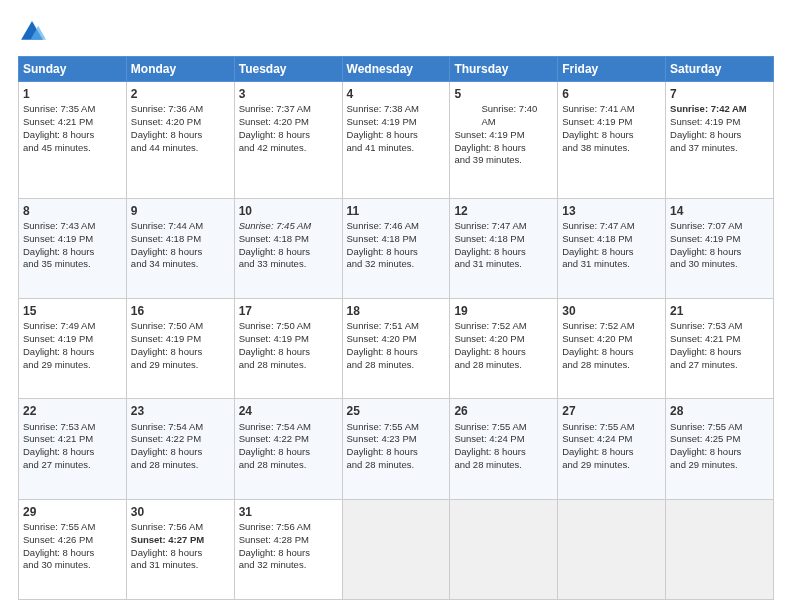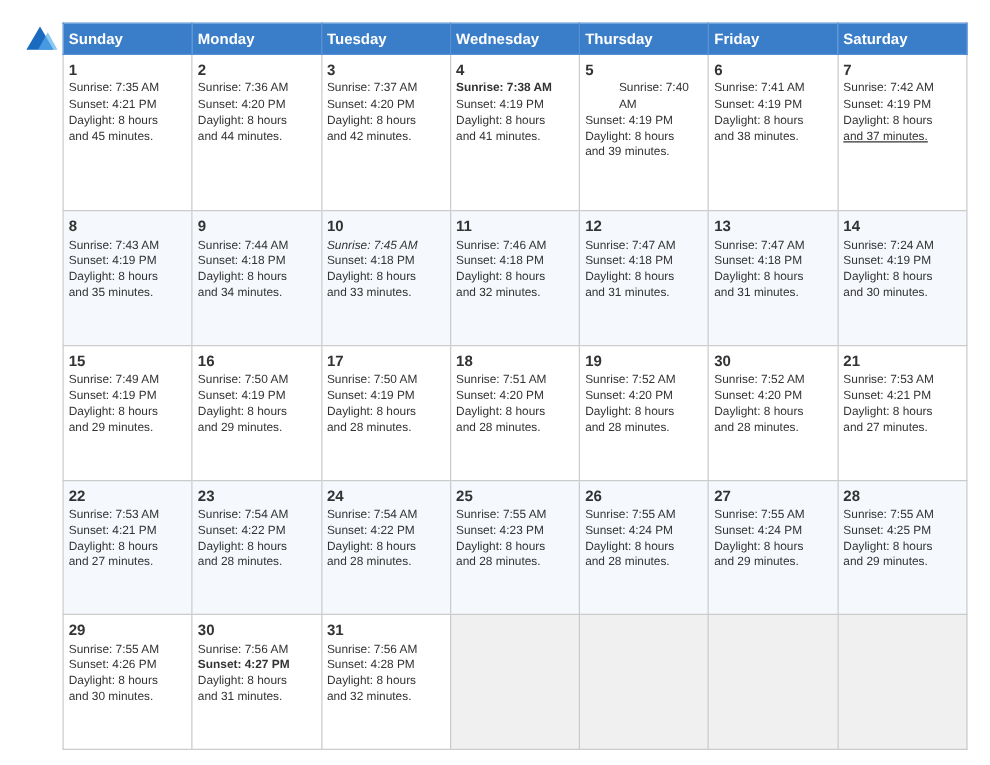--- a/index.html
+++ b/index.html
@@ -8,21 +8,21 @@
       height: 612px;
       font-family: Arial, sans-serif;
       background: #fff;
       overflow: hidden;
     }
     .page {
       width: 792px;
       height: 612px;
       padding: 18px 18px 12px 18px;
       display: flex;
-      flex-direction: row;
+      flex-direction: column;
     }
     .header {
       display: flex;
       justify-content: space-between;
       align-items: flex-start;
       margin-bottom: 10px;
     }
     .logo {
       display: flex;
       align-items: center;
@@ -143,45 +143,45 @@
           </td>
           <td>
             <span class="day-num">3</span>
             <span style="display: block;">Sunrise: 7:37 AM</span>
             <span style="display: block;">Sunset: 4:20 PM</span>
             <span style="display: block;">Daylight: 8 hours</span>
             <span style="display: block;">and 42 minutes.</span>
           </td>
           <td>
             <span class="day-num">4</span>
-            <span style="display: block; font-weight: bold;">Sunrise: 7:38 AM</span>
+            <span style="display: block;">Sunrise: 7:38 AM</span>
             <span style="display: block;">Sunset: 4:19 PM</span>
             <span style="display: block;">Daylight: 8 hours</span>
             <span style="display: block;">and 41 minutes.</span>
           </td>
           <td>
             <span class="day-num">5</span>
             <span style="display: block; margin-left: 27px;">Sunrise: 7:40 AM</span>
             <span style="display: block;">Sunset: 4:19 PM</span>
             <span style="display: block;">Daylight: 8 hours</span>
             <span style="display: block;">and 39 minutes.</span>
           </td>
           <td>
             <span class="day-num">6</span>
             <span style="display: block;">Sunrise: 7:41 AM</span>
             <span style="display: block;">Sunset: 4:19 PM</span>
             <span style="display: block;">Daylight: 8 hours</span>
             <span style="display: block;">and 38 minutes.</span>
           </td>
           <td>
             <span class="day-num">7</span>
-            <span style="display: block;">Sunrise: 7:42 AM</span>
-            <span style="display: block;">Sunset: 4:19 PM</span>
-            <span style="display: block;">Daylight: 8 hours</span>
-            <span style="display: block; text-decoration: underline;">and 37 minutes.</span>
+            <span style="display: block; font-weight: bold;">Sunrise: 7:42 AM</span>
+            <span style="display: block;">Sunset: 4:19 PM</span>
+            <span style="display: block;">Daylight: 8 hours</span>
+            <span style="display: block;">and 37 minutes.</span>
           </td>
         </tr>
         <tr>
           <td>
             <span class="day-num">8</span>
             <span style="display: block;">Sunrise: 7:43 AM</span>
             <span style="display: block;">Sunset: 4:19 PM</span>
             <span style="display: block;">Daylight: 8 hours</span>
             <span style="display: block;">and 35 minutes.</span>
           </td>
@@ -215,21 +215,21 @@
           </td>
           <td>
             <span class="day-num">13</span>
             <span style="display: block;">Sunrise: 7:47 AM</span>
             <span style="display: block;">Sunset: 4:18 PM</span>
             <span style="display: block;">Daylight: 8 hours</span>
             <span style="display: block;">and 31 minutes.</span>
           </td>
           <td>
             <span class="day-num">14</span>
-            <span style="display: block;">Sunrise: 7:24 AM</span>
+            <span style="display: block;">Sunrise: 7:07 AM</span>
             <span style="display: block;">Sunset: 4:19 PM</span>
             <span style="display: block;">Daylight: 8 hours</span>
             <span style="display: block;">and 30 minutes.</span>
           </td>
         </tr>
         <tr>
           <td>
             <span class="day-num">15</span>
             <span style="display: block;">Sunrise: 7:49 AM</span>
             <span style="display: block;">Sunset: 4:19 PM</span>

